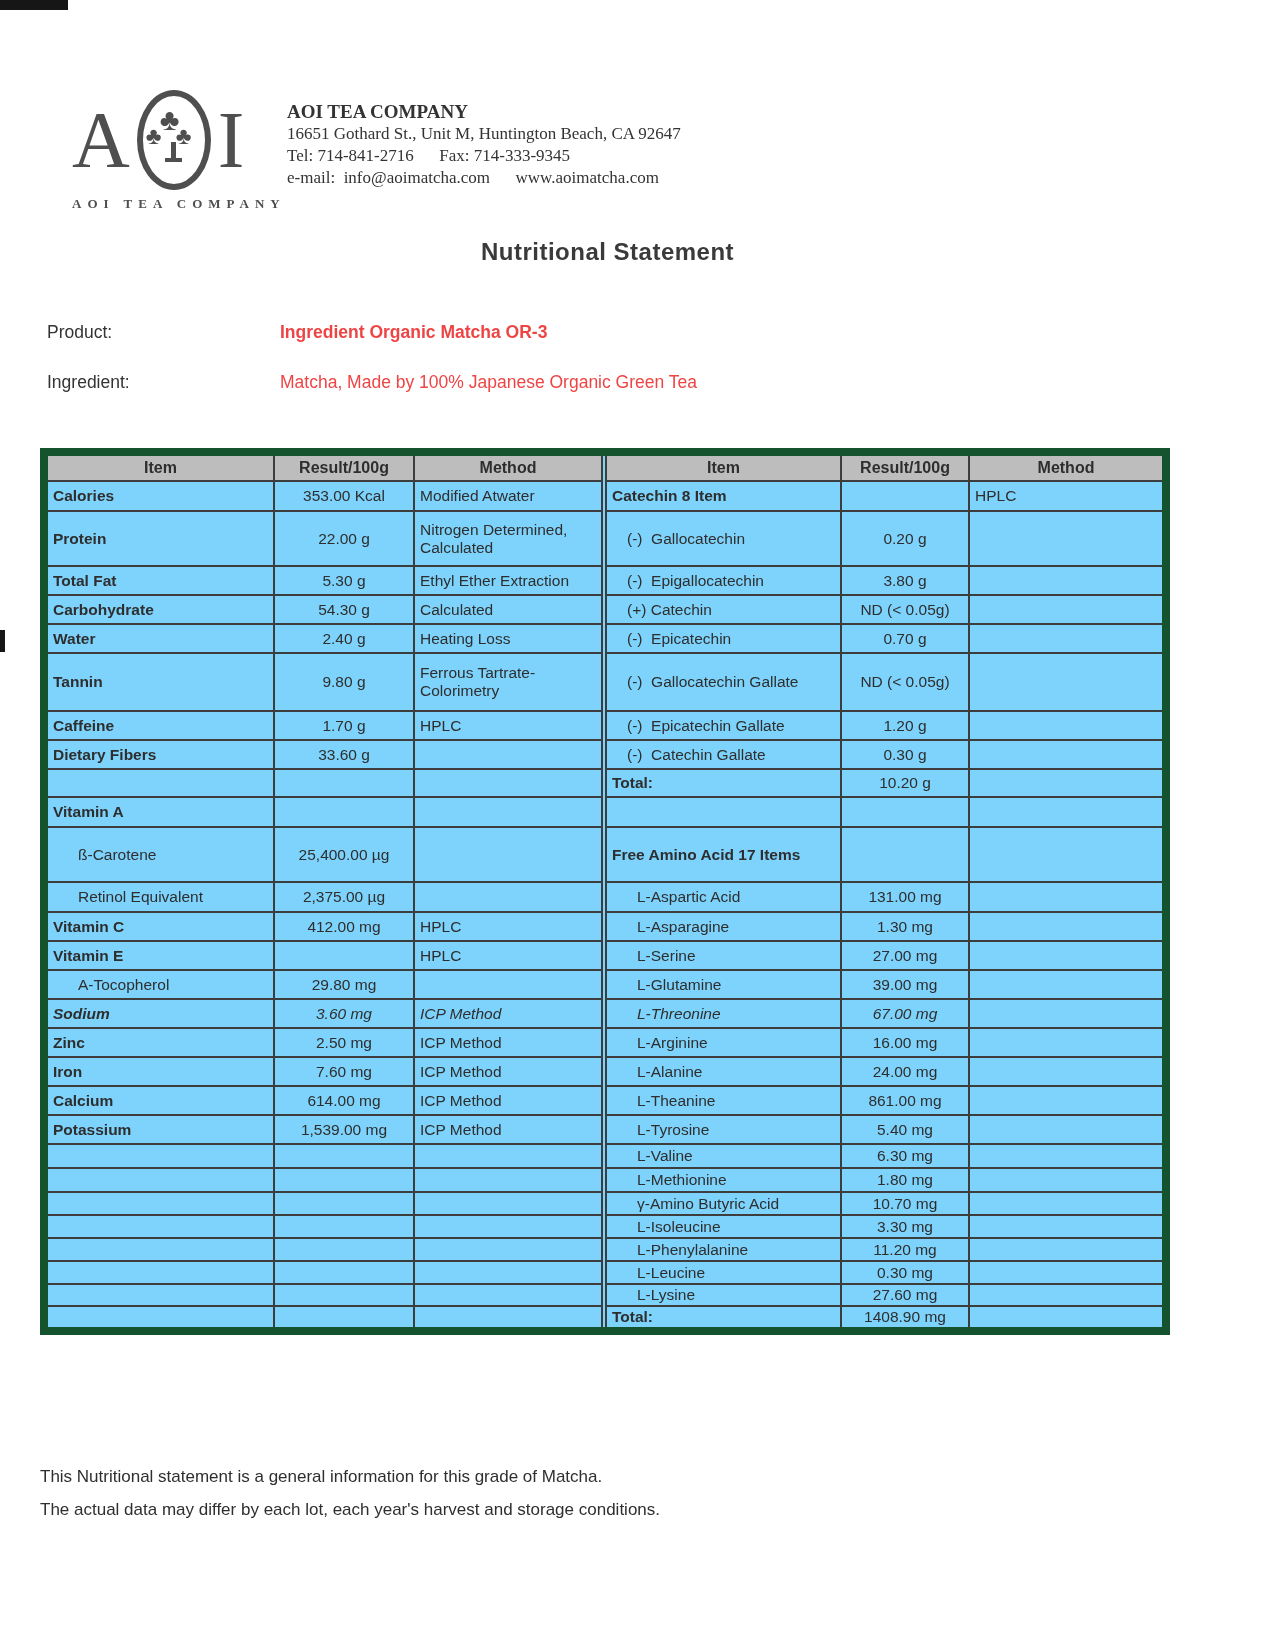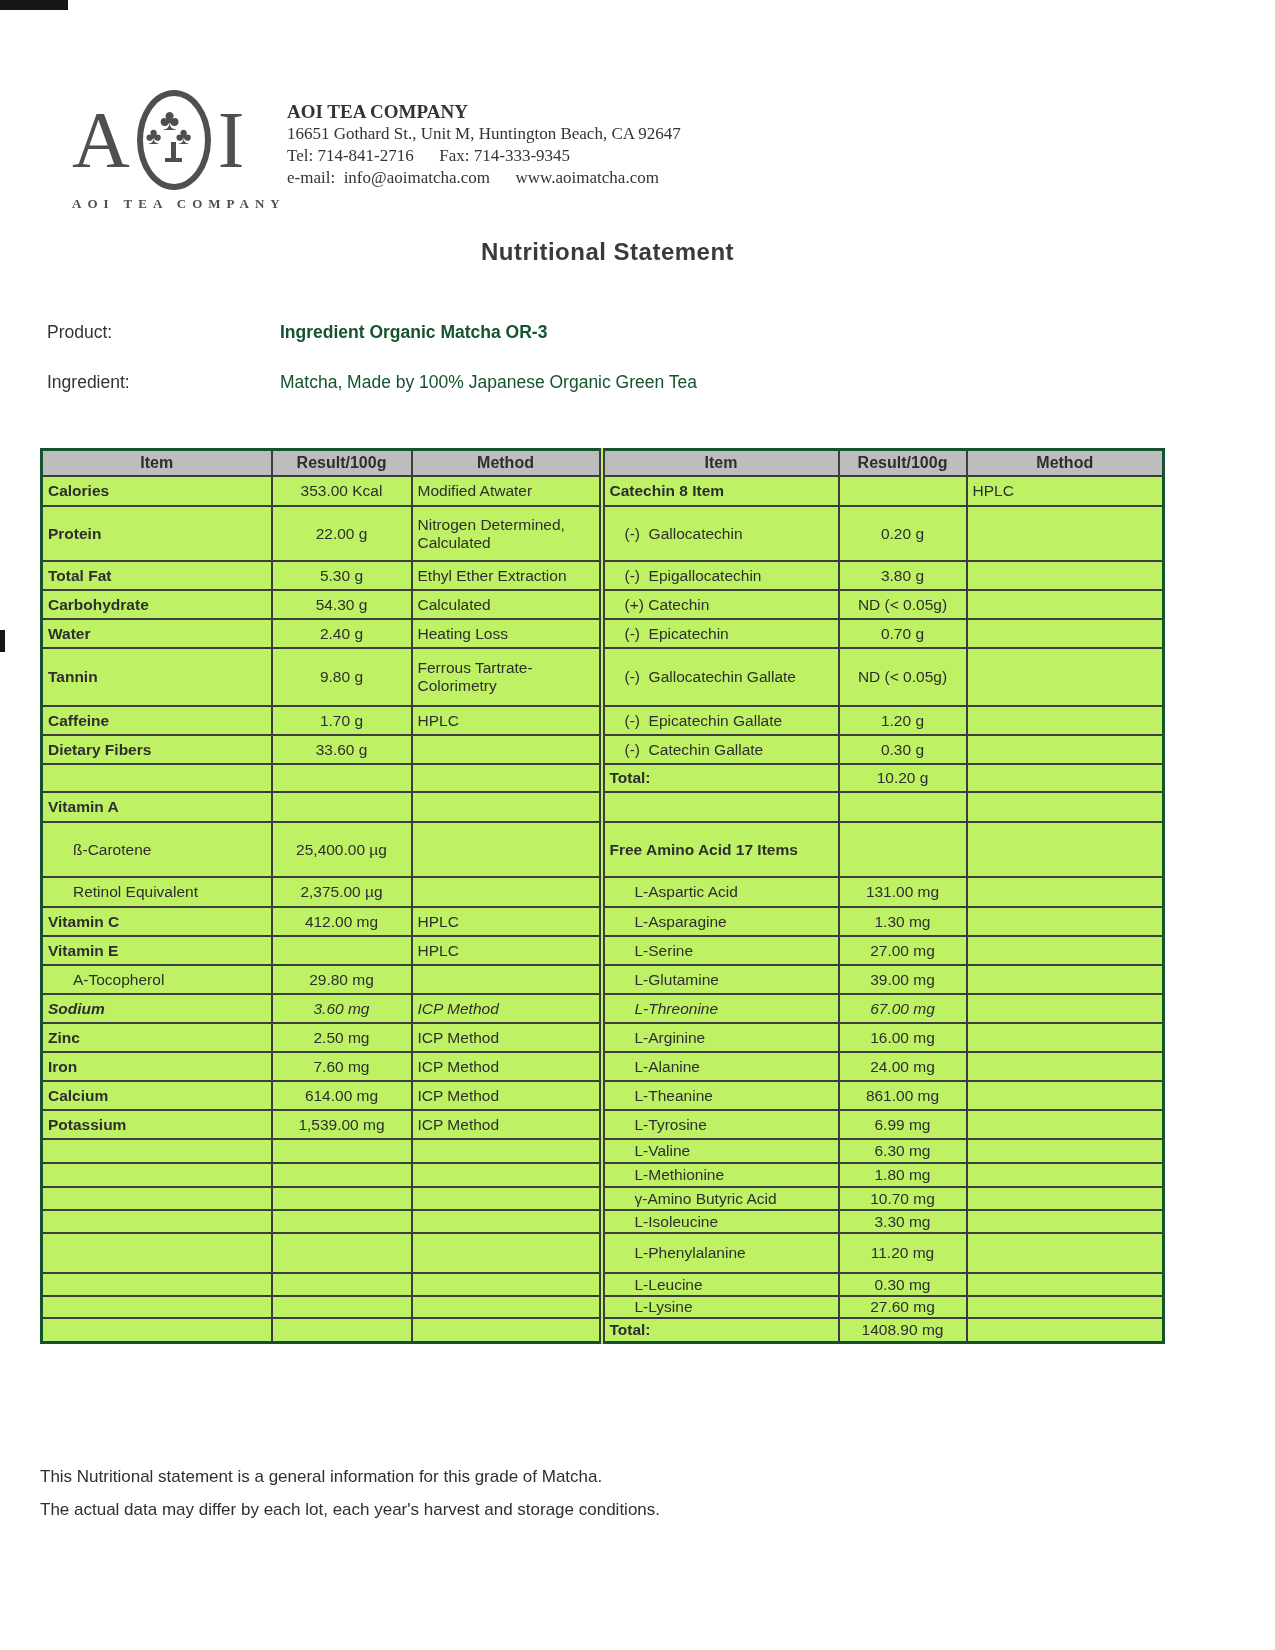--- a/index.html
+++ b/index.html
@@ -25,25 +25,25 @@
   .logo-caption{font-family:"Liberation Serif",serif;font-size:13px;letter-spacing:6px;
                 margin-top:8px;white-space:nowrap;color:#4f4f4f;font-weight:bold;}
   .company{left:287px;top:100px;font-family:"Liberation Serif",serif;color:#333;}
   .company .name{font-weight:bold;font-size:19px;line-height:23px;}
   .company .line{font-size:17px;line-height:22px;white-space:pre-wrap;}
   
   .title-wrap{left:0;top:238px;width:1215px;text-align:center;}
   .title{font-size:24px;font-weight:bold;color:#3a3a3a;letter-spacing:0.5px;}
   
   .field-label{left:47px;font-size:17.5px;color:#333;}
-  .field-value{left:280px;font-size:17.5px;color:#14532d;}
+  .field-value{left:280px;font-size:17.5px;color:#ef4444;}
   .bold{font-weight:bold;}
   
   .tbl-wrap{left:40px;top:448px;}
-  table{border-collapse:collapse;table-layout:fixed;width:1122px;border:3px solid #14532d;background:#bef264;}
+  table{border-collapse:collapse;table-layout:fixed;width:1122px;border:8px solid #14532d;background:#7dd3fc;}
   th,td{border:2px solid #3d3d3d;font-size:15.5px;color:#2e2e2e;padding:1px 5px;overflow:hidden;vertical-align:middle;}
   th.hdr{background:#bdbdbd;font-weight:bold;font-size:16px;text-align:center;height:22px;color:#2e2e2e;}
   td.item{font-weight:bold;text-align:left;}
   td.total{font-weight:bold;text-align:left;}
   td.sub1{padding-left:20px;white-space:pre-wrap;}
   td.sub2{padding-left:30px;}
   td.val{text-align:center;}
   td.method{text-align:left;}
   .dbl{border-left:6px double #3d3d3d !important;}
   
@@ -257,21 +257,21 @@
           <td class="method">ICP Method</td>
           <td class="sub2 dbl">L-Theanine</td>
           <td class="val">861.00 mg</td>
           <td class="empty"></td>
         </tr>
         <tr style="height: 29px;">
           <td class="item">Potassium</td>
           <td class="val">1,539.00 mg</td>
           <td class="method">ICP Method</td>
           <td class="sub2 dbl">L-Tyrosine</td>
-          <td class="val">6.99 mg</td>
+          <td class="val">5.40 mg</td>
           <td class="empty"></td>
         </tr>
         <tr style="height: 24px;">
           <td class="empty"></td>
           <td class="empty"></td>
           <td class="empty"></td>
           <td class="sub2 dbl">L-Valine</td>
           <td class="val">6.30 mg</td>
           <td class="empty"></td>
         </tr>
@@ -292,21 +292,21 @@
           <td class="empty"></td>
         </tr>
         <tr style="height: 23px;">
           <td class="empty"></td>
           <td class="empty"></td>
           <td class="empty"></td>
           <td class="sub2 dbl">L-Isoleucine</td>
           <td class="val">3.30 mg</td>
           <td class="empty"></td>
         </tr>
-        <tr style="height: 40px;">
+        <tr style="height: 23px;">
           <td class="empty"></td>
           <td class="empty"></td>
           <td class="empty"></td>
           <td class="sub2 dbl">L-Phenylalanine</td>
           <td class="val">11.20 mg</td>
           <td class="empty"></td>
         </tr>
         <tr style="height: 23px;">
           <td class="empty"></td>
           <td class="empty"></td>

